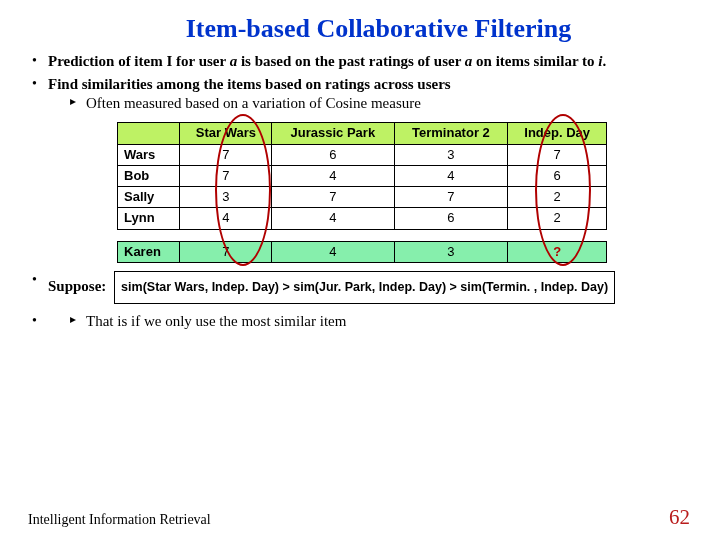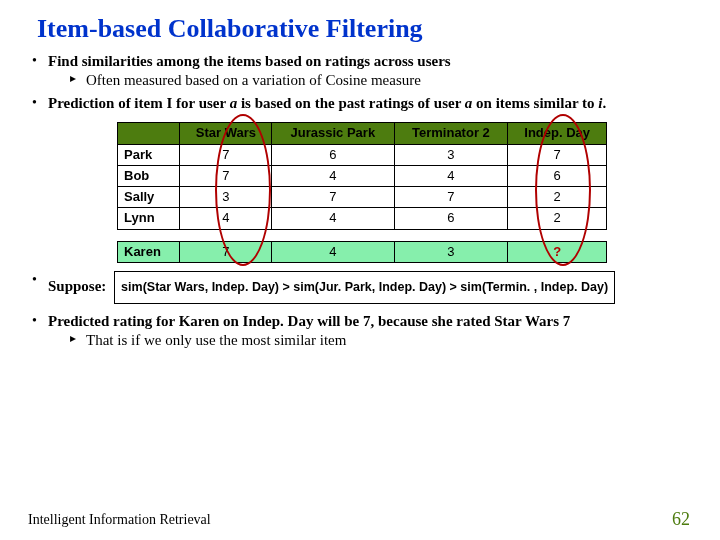--- a/index.html
+++ b/index.html
@@ -7,20 +7,21 @@
     width: 720px; height: 540px;
     font-family: "Times New Roman", Times, serif;
     background: #fff; color: #000;
     position: relative;
     overflow: hidden;
   }
   .title {
     color: #0033cc;
     font-size: 26px;
     font-weight: bold;
+    text-align: center;
     padding-top: 14px;
     padding-bottom: 8px;
     margin-left: 37px;
   }
   .content {
     padding: 0 28px 0 32px;
     font-size: 15px;
     line-height: 1.25;
   }
   ul.main { list-style: none; }
@@ -53,21 +54,21 @@
     width: 100%;
     font-family: Arial, Helvetica, sans-serif;
     font-size: 13px;
     background: #fff;
   }
   table.ratings th, table.ratings td {
     border: 1px solid #000;
     padding: 2px 6px;
     text-align: center;
   }
-  table.ratings th { font-weight: bold; background: #4d7c0f; }
+  table.ratings th { font-weight: bold; background: #bef264; }
   table.ratings td.rowhead { text-align: left; font-weight: bold; }
   table.ratings th.rowheadcol { text-align: left; }
   .spacer {
     border: none !important;
     height: 12px;
     background: #fff;
   }
   tr.karen td { background: #86efac; }
   .qmark { color: #b00000; font-weight: bold; }
   .suppose-row { margin-top: 8px; }
@@ -82,58 +83,58 @@
     vertical-align: middle;
   }
   .footer-left {
     position: absolute;
     left: 28px; bottom: 12px;
     font-size: 14px;
   }
   .footer-right {
     position: absolute;
     right: 30px; bottom: 10px;
-    color: #4d7c0f;
-    font-size: 18px;
+    color: #b91c1c;
+    font-size: 21px;
   }
 </style>
 </head>
 <body>
 
 <div class="title">Item-based Collaborative Filtering</div>
 
 <div class="content">
   <ul class="main">
     <li>
+      <span class="bold">
+        <span>Prediction of item I for user </span><span class="ital">a</span><span> is based on the past ratings of user </span><span class="ital">a</span><span> on items similar to </span><span class="ital">i</span><span>.</span>
+      </span>
+    </li>
+    <li>
       <span class="bold">Find similarities among the items based on ratings across users</span>
       <ul class="sub">
         <li>Often measured based on a variation of Cosine measure</li>
       </ul>
-    </li>
-    <li>
-      <span class="bold">
-        <span>Prediction of item I for user </span><span class="ital">a</span><span> is based on the past ratings of user </span><span class="ital">a</span><span> on items similar to </span><span class="ital">i</span><span>.</span>
-      </span>
     </li>
   </ul>
 
   <div class="tablewrap">
     <div class="ellipse" style="left:98px; top:-8px; width:56px; height:152px;"></div>
     <div class="ellipse" style="left:418px; top:-8px; width:56px; height:152px;"></div>
     <table class="ratings">
       <tbody>
           <tr>
         <th class="rowheadcol"></th>
         <th>Star Wars</th>
         <th>Jurassic Park</th>
         <th>Terminator 2</th>
         <th>Indep. Day</th>
       </tr>
       <tr>
-        <td class="rowhead">Park</td>
+        <td class="rowhead">Wars</td>
         <td>7</td>
         <td>6</td>
         <td>3</td>
         <td>7</td>
       </tr>
       <tr>
         <td class="rowhead">Bob</td>
         <td>7</td>
         <td>4</td>
         <td>4</td>
@@ -166,21 +167,20 @@
     </tbody>
       </table>
   </div>
 
   <ul class="main">
     <li class="suppose-row">
       <span class="bold">Suppose:</span>
       <span class="suppose-box">sim(Star Wars, Indep. Day) &gt; sim(Jur. Park, Indep. Day) &gt; sim(Termin. , Indep. Day)</span>
     </li>
     <li style="margin-top:8px;">
-      <span class="bold">Predicted rating for Karen on Indep. Day will be 7, because she rated Star Wars 7</span>
       <ul class="sub">
         <li>That is if we only use the most similar item</li>
       </ul>
     </li>
   </ul>
 </div>
 
 <div class="footer-left">Intelligent Information Retrieval</div>
 <div class="footer-right">62</div>
 

